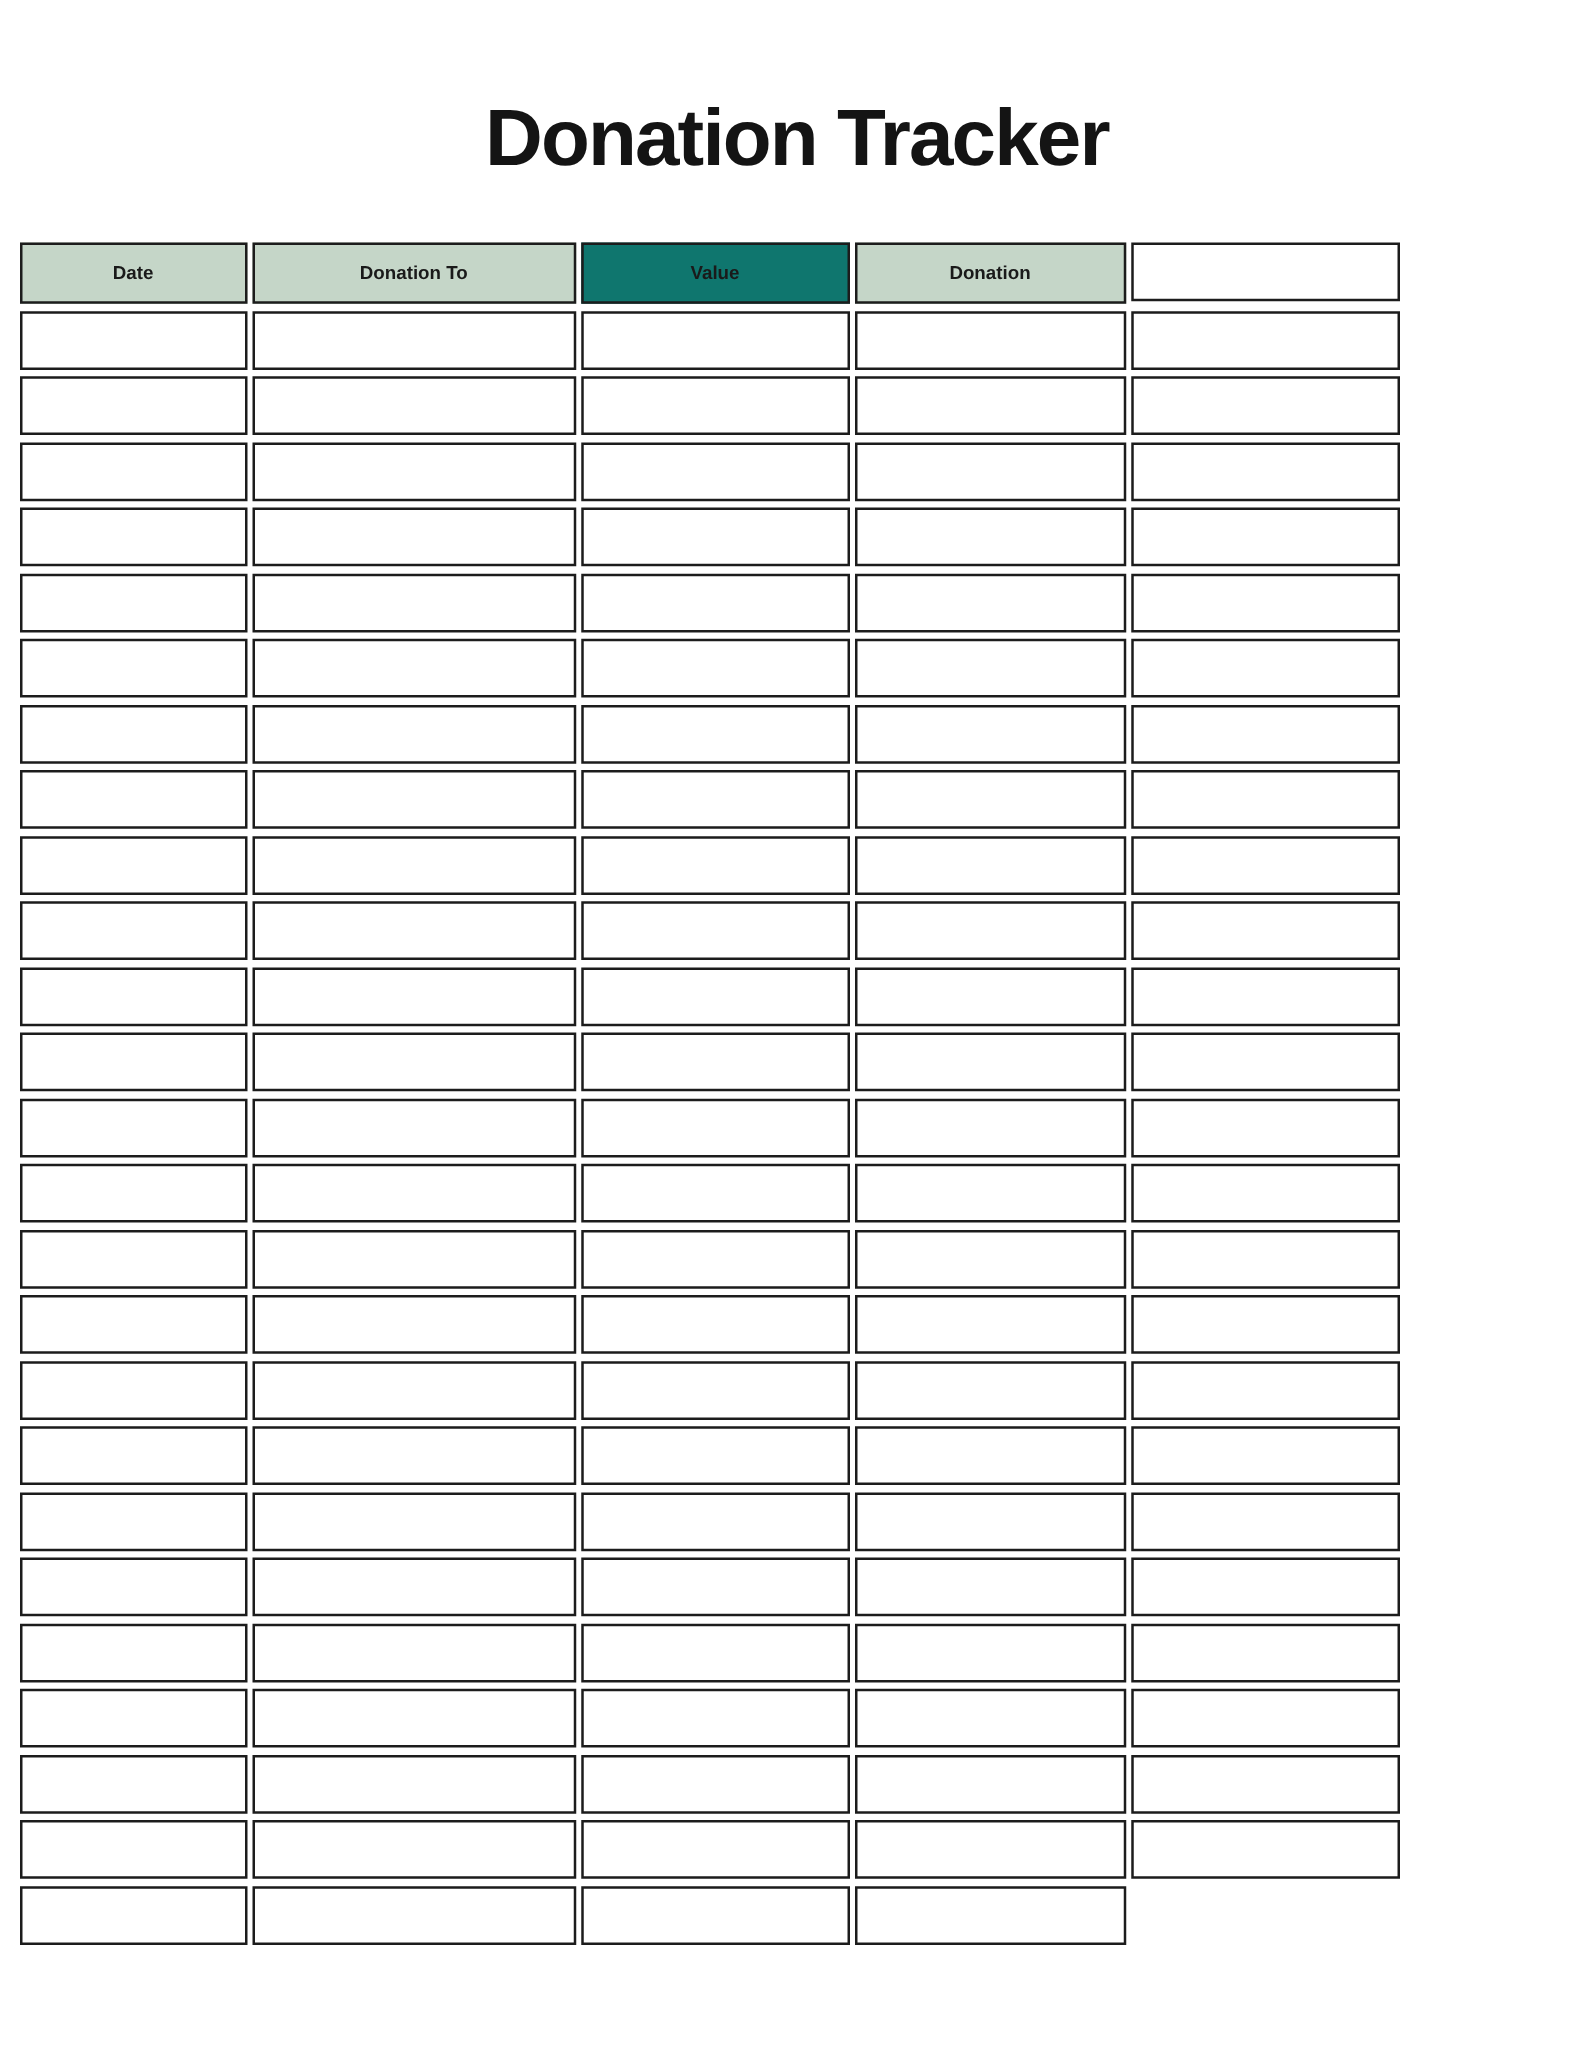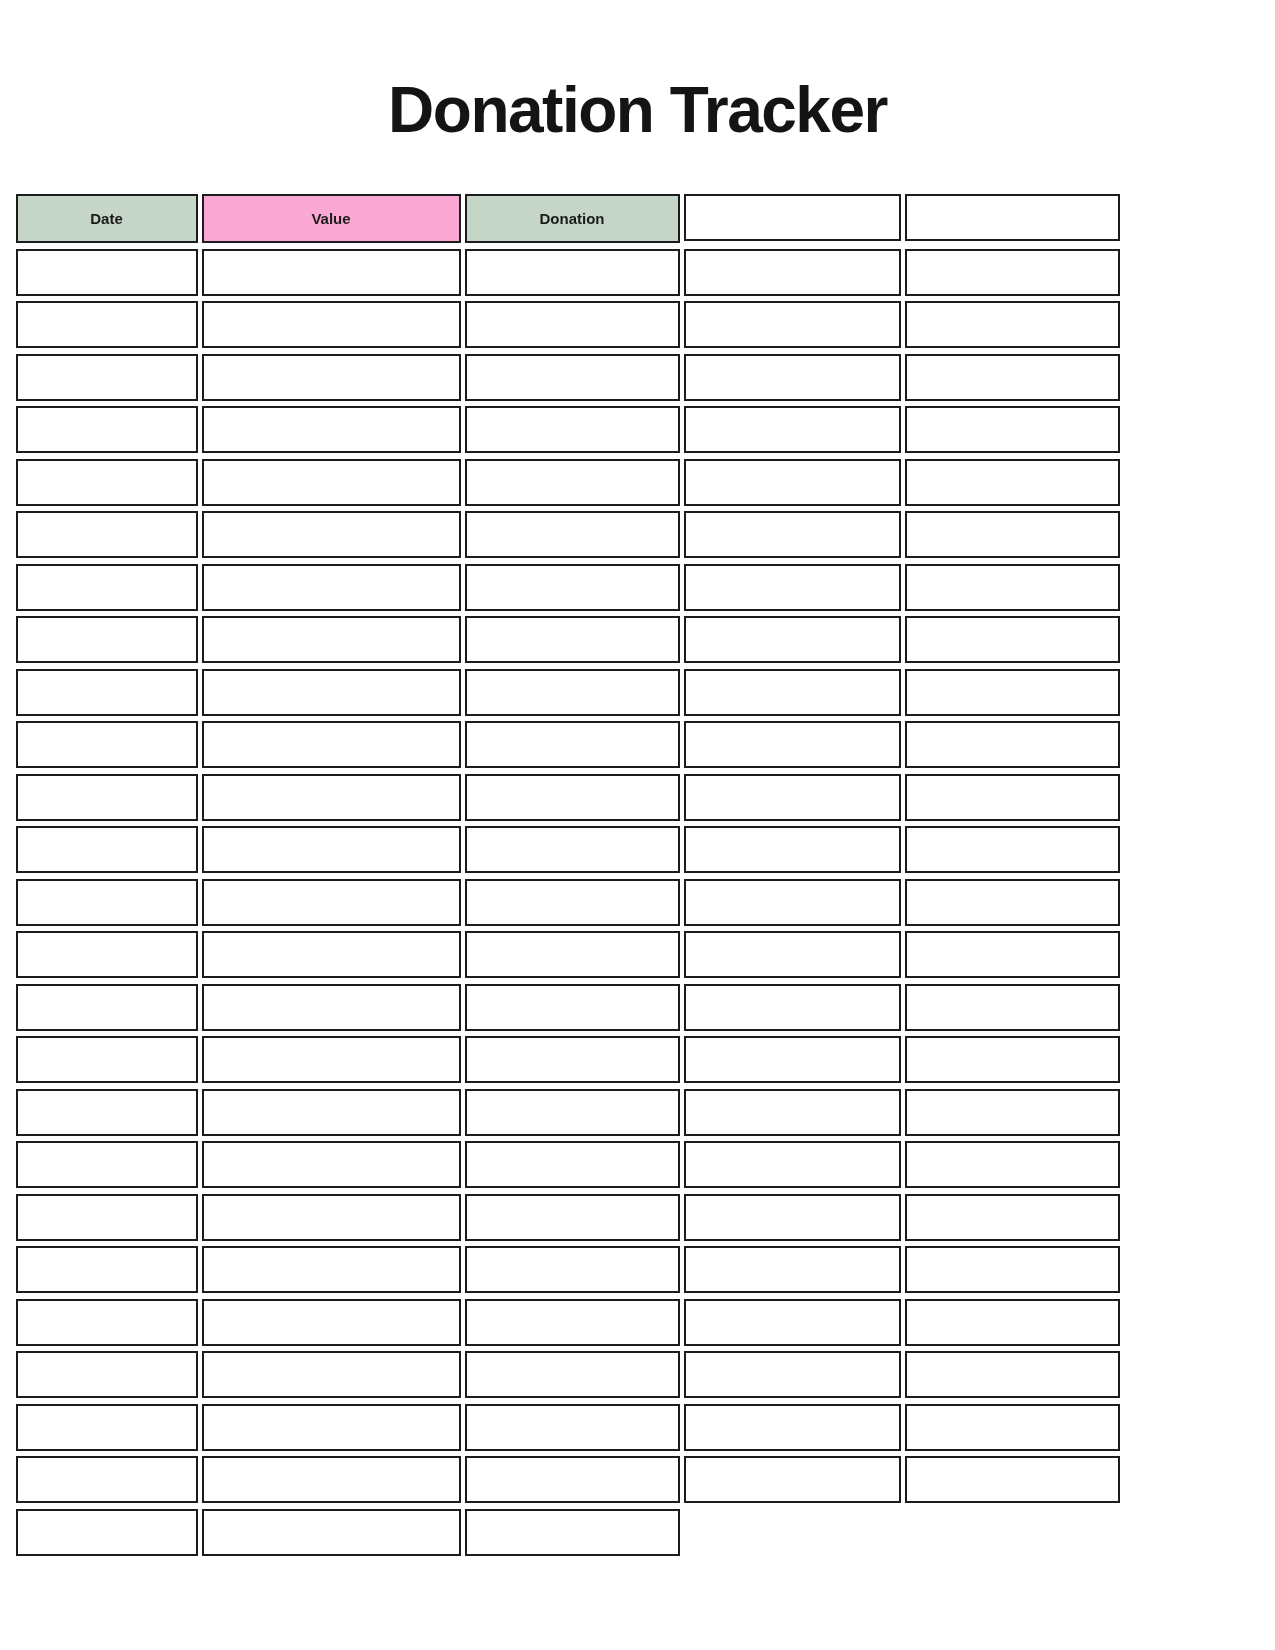--- a/index.html
+++ b/index.html
@@ -44,21 +44,22 @@
     color: #1a1a1a;
   }
 </style>
 </head>
 <body>
 
 <h1 class="title">Donation Tracker</h1>
 
 <div class="grid" id="grid">
     <div class="cell header" style="background: rgb(197, 214, 200); border-color: rgb(28, 28, 28);">Date</div>
-    <div class="cell header" style="background: #f9a8d4; border-color: rgb(28, 28, 28);">Value</div>
+    <div class="cell header" style="background: rgb(197, 214, 200); border-color: rgb(28, 28, 28);">Donation To</div>
+    <div class="cell header" style="background: #0f766e; border-color: rgb(28, 28, 28);">Value</div>
     <div class="cell header" style="background: rgb(197, 214, 200); border-color: rgb(28, 28, 28);">Donation</div>
     <div class="cell" style="border-color: rgb(28, 28, 28);"></div>
     <div class="cell" style="border-color: rgb(28, 28, 28);"></div>
     <div class="cell" style="border-color: rgb(28, 28, 28);"></div>
     <div class="cell" style="border-color: rgb(28, 28, 28);"></div>
     <div class="cell" style="border-color: rgb(28, 28, 28);"></div>
     <div class="cell" style="border-color: rgb(28, 28, 28);"></div>
     <div class="cell" style="border-color: rgb(28, 28, 28);"></div>
     <div class="cell" style="border-color: rgb(28, 28, 28);"></div>
     <div class="cell" style="border-color: rgb(28, 28, 28);"></div>

